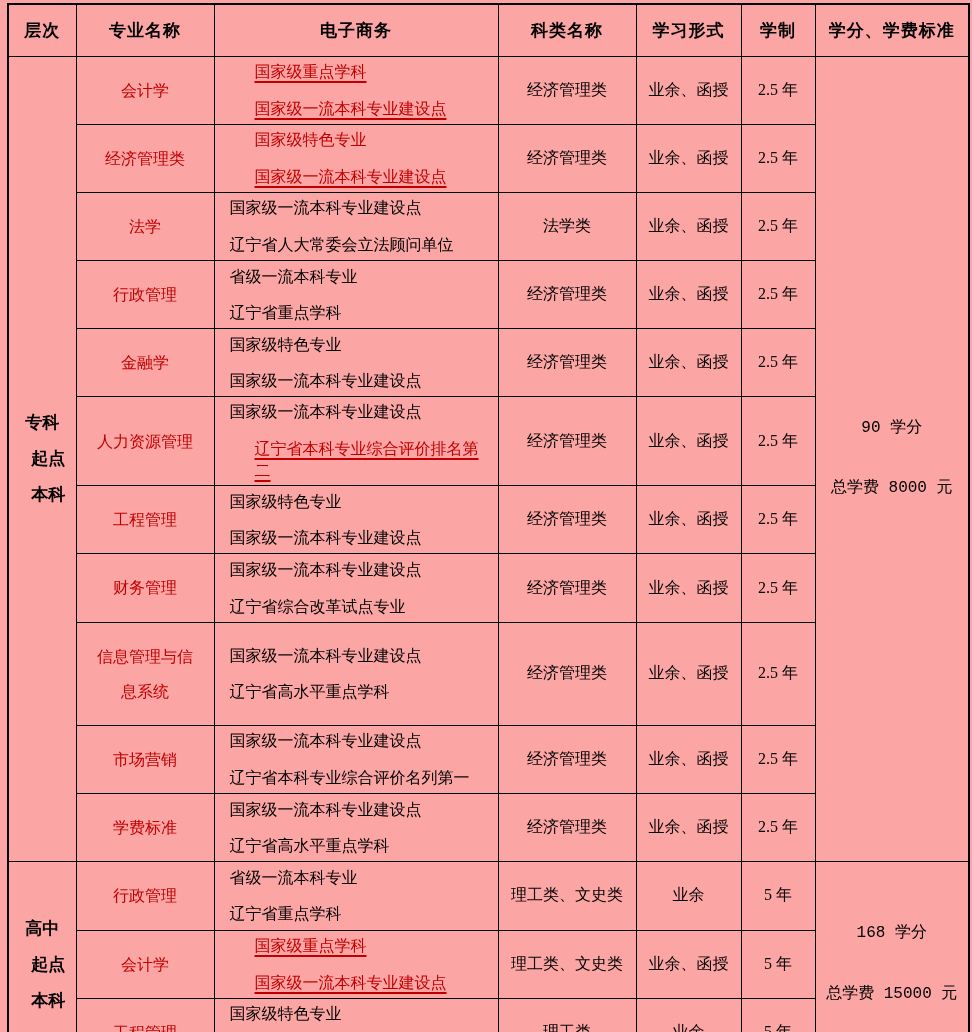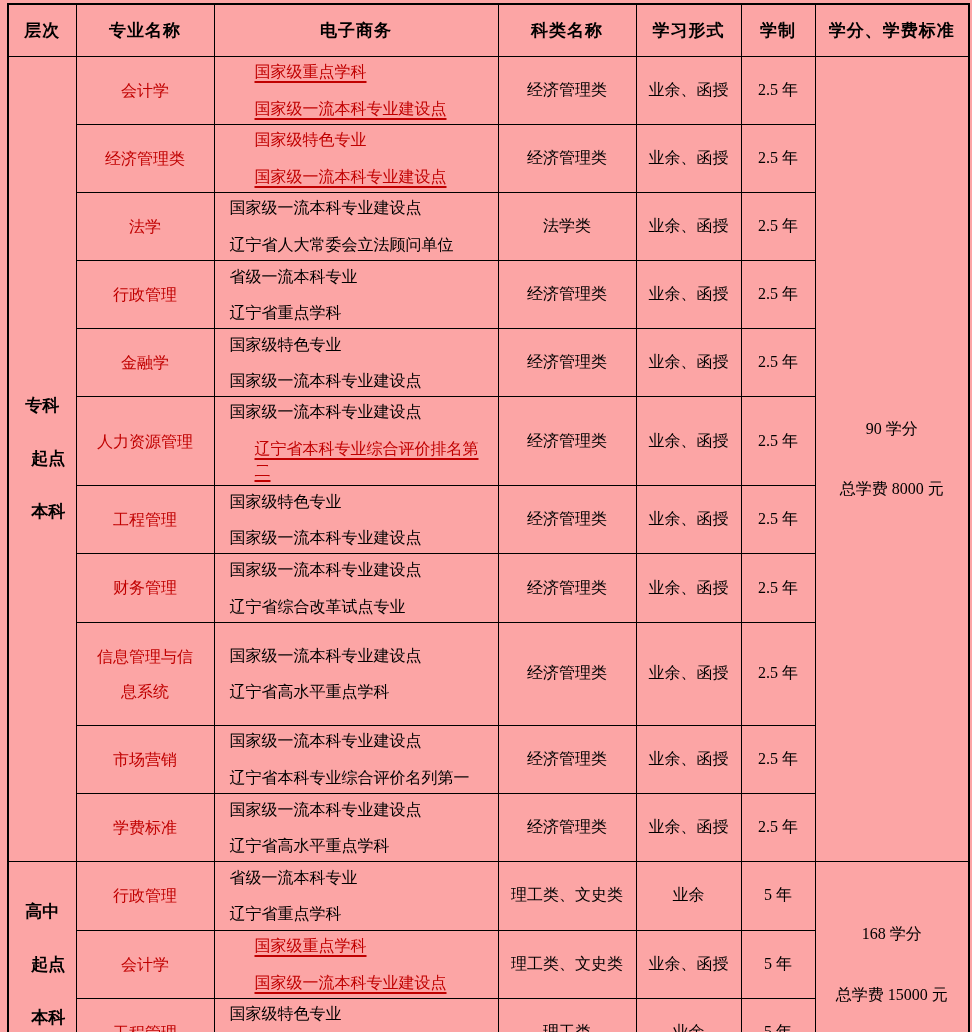--- a/index.html
+++ b/index.html
@@ -29,23 +29,23 @@
   }
   td.adv-cell{
     text-align:left;padding:4px 6px 4px 15px;
   }
   .adv-line{line-height:1.35;}
   .adv-line + .adv-line{margin-top:15px;}
   .adv-line.red{color:#c00000;padding-left:25px;}
   .adv-line.underline{text-decoration:underline;text-underline-offset:4px;text-decoration-thickness:1.5px;}
   td.level-cell{font-weight:bold;font-size:17px;}
   .level-line{line-height:1;}
-  .level-line + .level-line{margin-top:36px;padding-left:12px;}
+  .level-line + .level-line{margin-top:19px;padding-left:12px;}
   td.credit-cell{font-size:16px;}
-  .credit-line{line-height:1.2;}
+  .credit-line{line-height:1.2;font-family:Liberation Mono, monospace;}
   .credit-line + .credit-line{margin-top:41px;}
 </style>
 </head>
 <body>
 
 <div class="page">
   <table class="majors">
     <colgroup>
       <col style="width:68px">
       <col style="width:138px">

